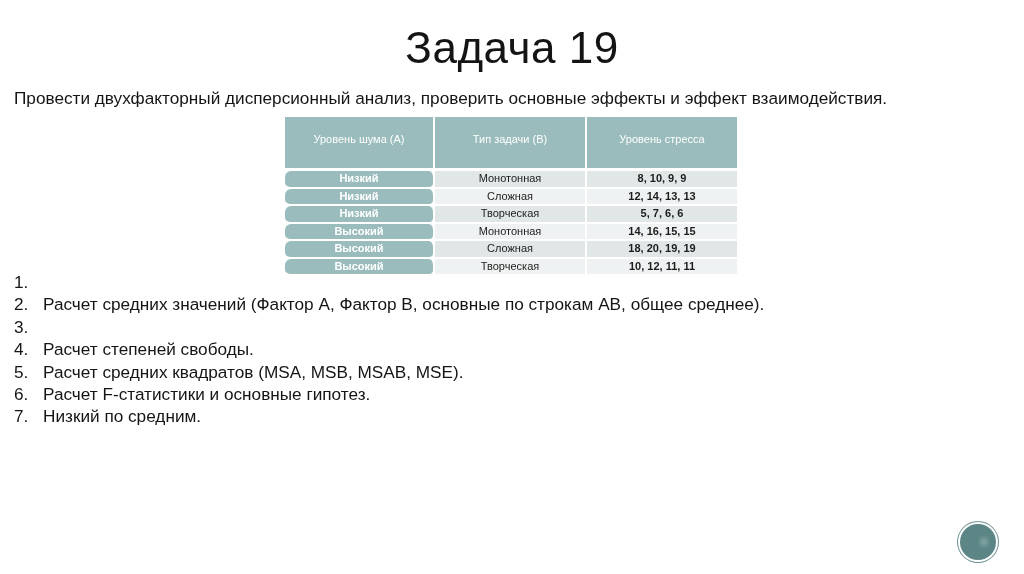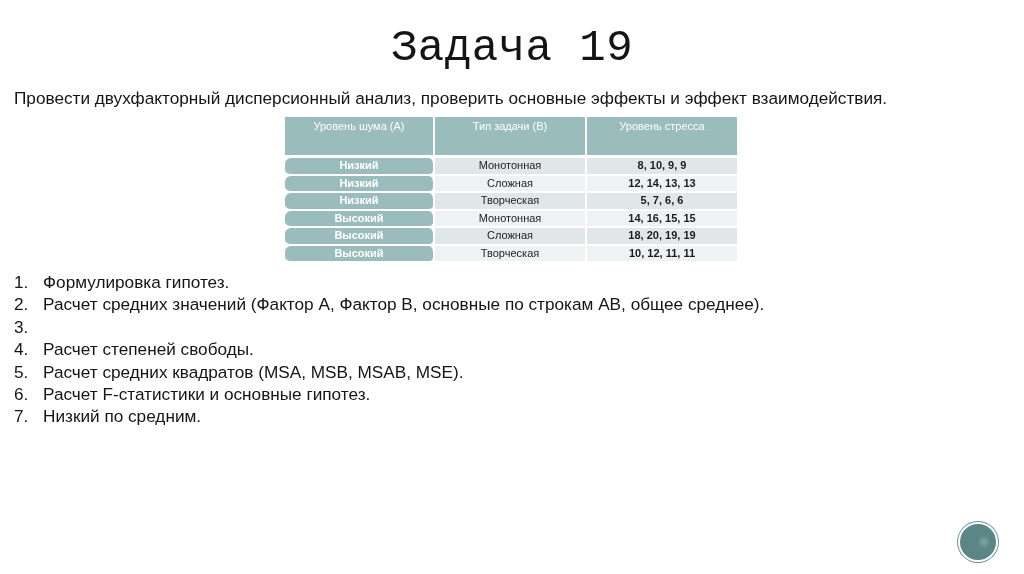--- a/index.html
+++ b/index.html
@@ -14,21 +14,21 @@
       overflow: hidden;
       font-family: "Liberation Sans", sans-serif;
       color: #1a1a1a;
     }
     .slide-title {
       position: absolute;
       left: 0;
       top: 22px;
       width: 1024px;
       text-align: center;
-      font-family: Liberation Mono, monospace;
+      font-family: Liberation Sans, sans-serif;
       font-size: 44px;
       line-height: 52px;
       color: #141414;
       letter-spacing: 0.5px;
     }
     .task-text {
       position: absolute;
       left: 14px;
       top: 87px;
       font-size: 17.2px;
@@ -45,21 +45,21 @@
       border-spacing: 0;
       font-size: 11px;
       table-layout: fixed;
     }
     .data-table th {
       background: #9bbcbc;
       color: #ffffff;
       font-weight: normal;
       height: 34px;
       vertical-align: top;
-      padding-top: 3px;
+      padding-top: 16px;
       border-right: 2px solid #ffffff;
       border-bottom: 3px solid #ffffff;
       text-align: center;
     }
     .data-table th:last-child { border-right: none; }
     .data-table td {
       height: 15.5px;
       padding: 0;
       text-align: center;
       line-height: 15px;
@@ -170,21 +170,20 @@
       <td class="factor-a">Высокий</td>
       <td class="cell">Творческая</td>
       <td class="cell">10, 12, 11, 11</td>
     </tr>
   </tbody>
 </table>
 
 <ol class="steps-list">
   <li>
       <span class="num">1.</span>
-      <span>Формулировка гипотез.</span>
     </li>
   <li>
       <span class="num">2.</span>
       <span>Расчет средних значений (Фактор А, Фактор В, основные по строкам АВ, общее среднее).</span>
     </li>
   <li>
       <span class="num">3.</span>
     </li>
   <li>
       <span class="num">4.</span>

